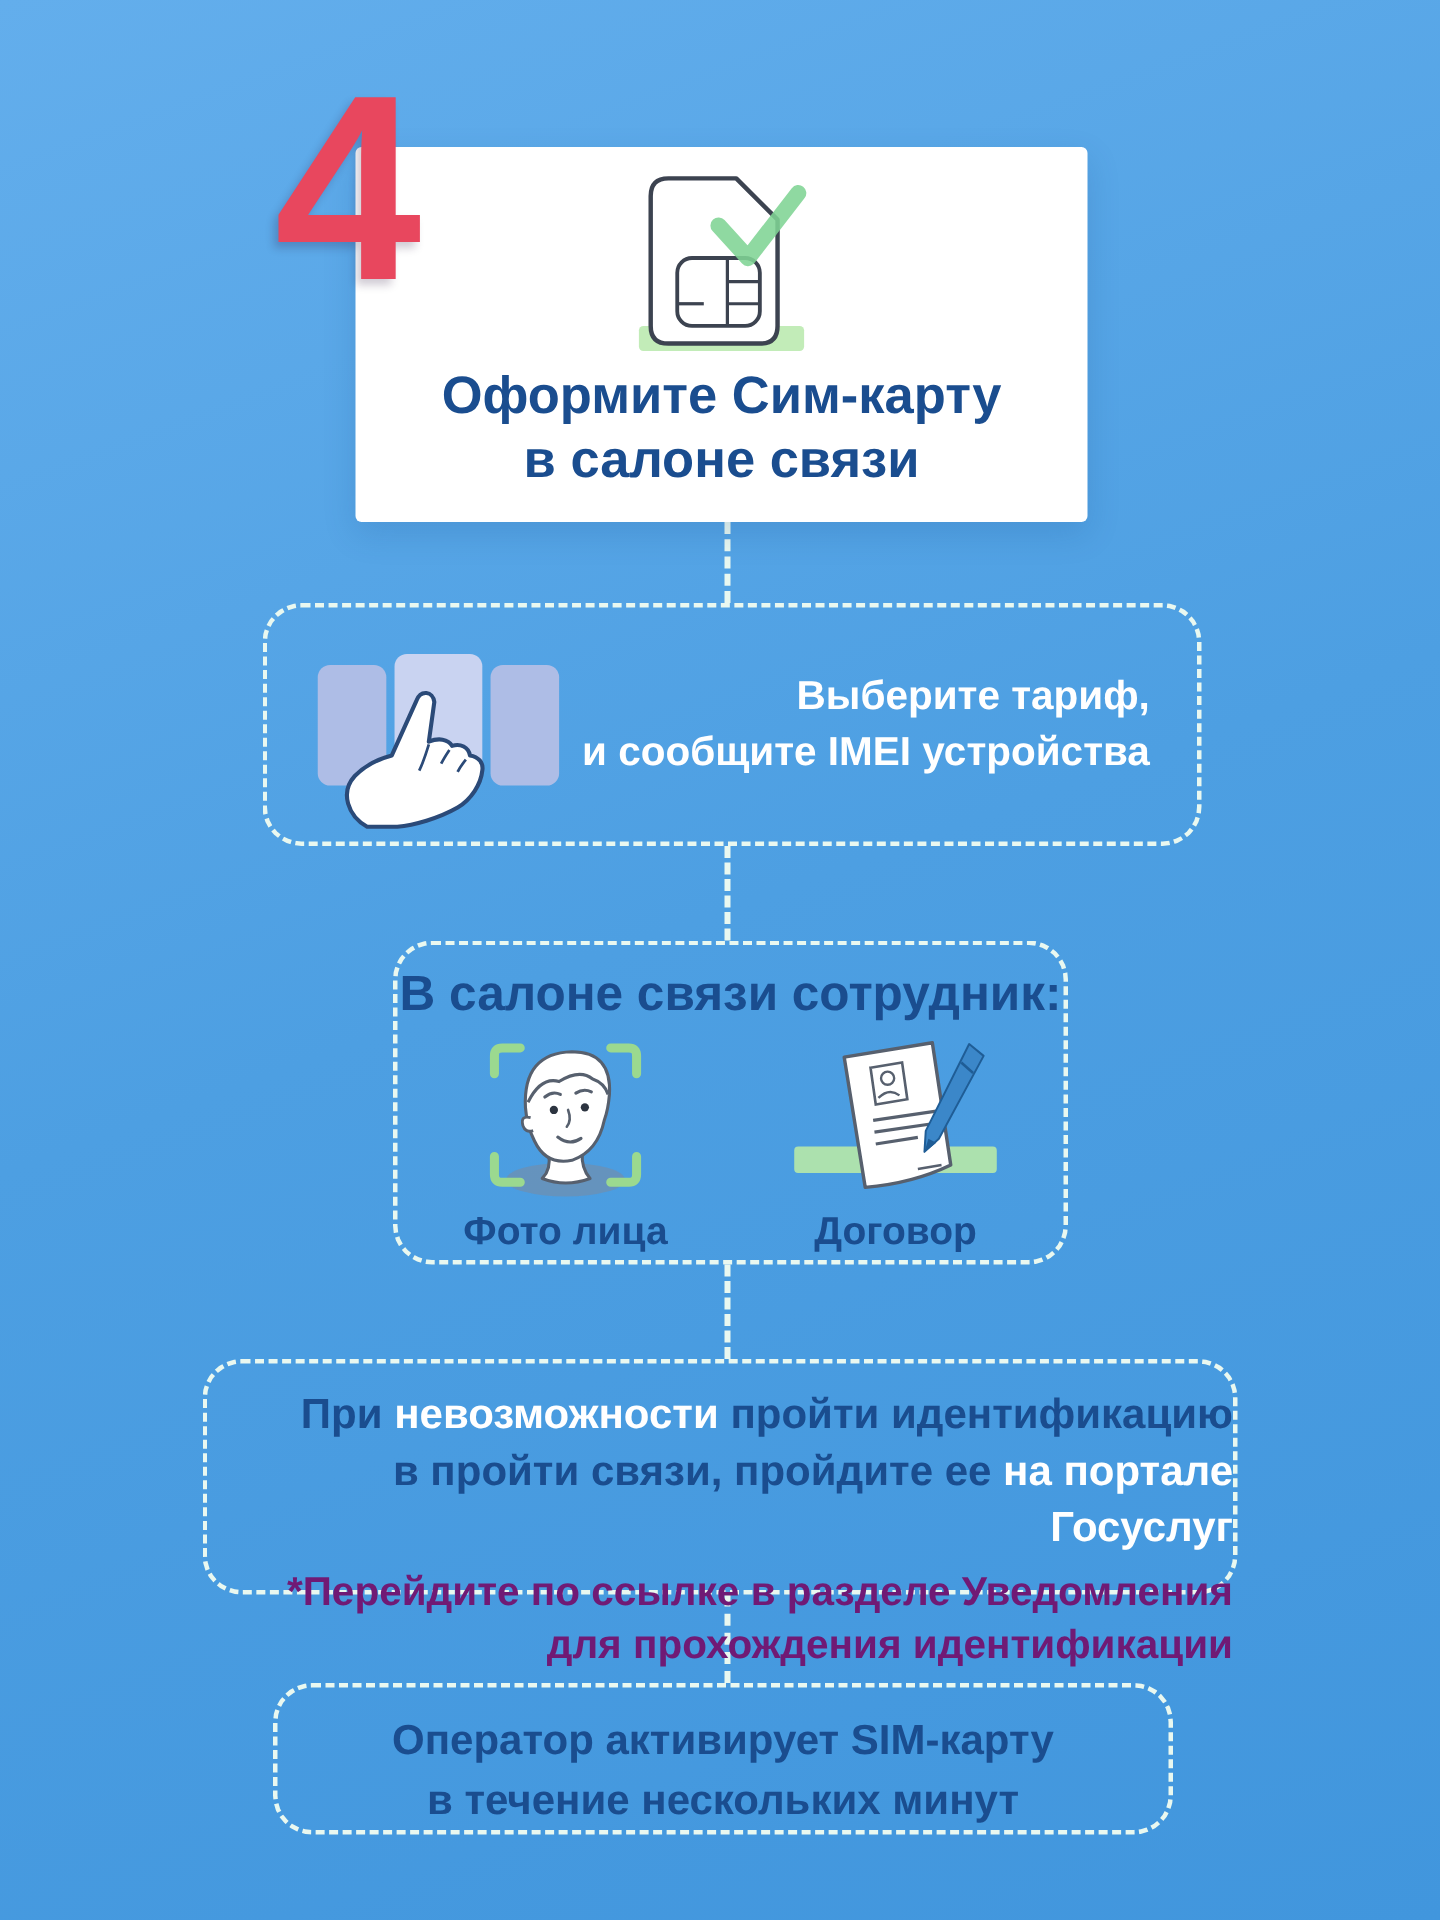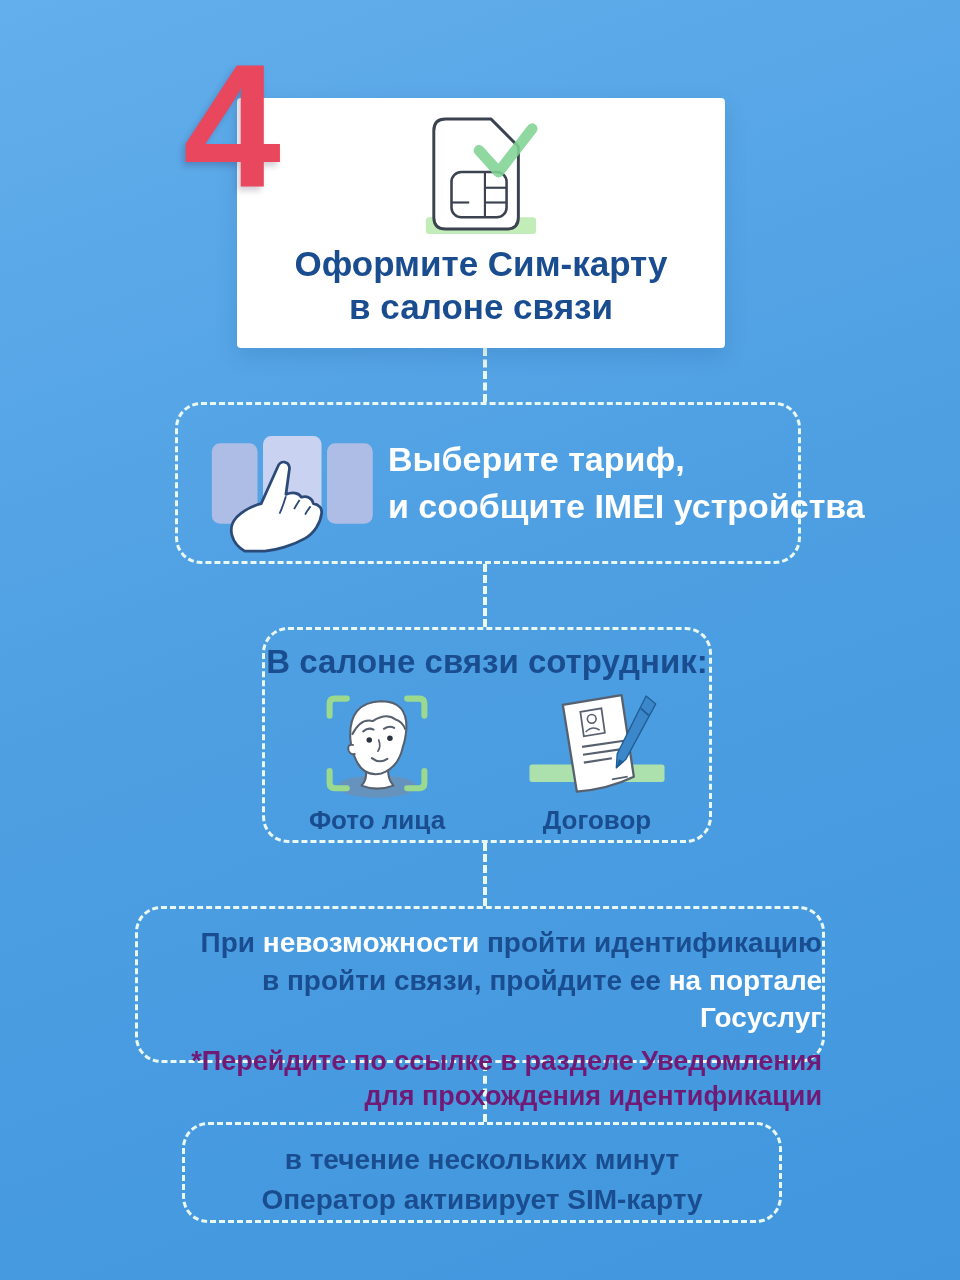--- a/index.html
+++ b/index.html
@@ -25,22 +25,22 @@
   #c2{top:564px;height:63px}
   #c3{top:843px;height:63px}
   #c4{top:1063px;height:59px}
   .dash-box{
     position:absolute;border:3px dashed #e9f8f0;border-radius:26px;box-sizing:border-box;
   }
   #box-tariff{left:175px;top:402px;width:626px;height:162px;}
   .b1-icon{position:absolute;left:28px;top:20px;}
   .b1-text{
     position:absolute;left:210px;top:50%;transform:translateY(-50%);
-    color:#ffffff;font-weight:700;font-size:34px;line-height:1.38;
-    text-align:left;white-space:nowrap;
+    color:#ffffff;font-weight:700;font-size:27px;line-height:1.38;
+    text-align:right;white-space:nowrap;
   }
   #box-salon{left:262px;top:627px;width:450px;height:216px;text-align:center;}
   .b2-title{margin-top:13px;font-size:33px;font-weight:700;color:#1a4d8f;}
   .b2-row{display:flex;justify-content:center;gap:56px;margin-top:8px;}
   .b2-item{width:164px;}
   .b2-item .icon-cell{height:114px;display:flex;align-items:center;justify-content:center;}
   .b2-label{font-size:26px;font-weight:700;color:#1a4d8f;margin-top:2px;}
   #box-gosuslugi{left:135px;top:906px;width:690px;height:157px;text-align:right;}
   .b3-main{font-size:28px;font-weight:700;line-height:1.34;margin-top:15px;}
   .t-navy{color:#1a4d8f;}
@@ -151,16 +151,16 @@
     <div><span class="t-navy">в пройти связи, пройдите ее </span><span class="t-white">на портале Госуслуг</span></div>
   </div>
   <div class="b3-note">
     <div>*Перейдите по ссылке в разделе Уведомления</div>
     <div>для прохождения идентификации</div>
   </div>
 </div>
 
 <div class="dash-box" id="box-activation">
   <div class="b4-text">
+    <div>Оператор активирует SIM-карту</div>
     <div>в течение нескольких минут</div>
-    <div>Оператор активирует SIM-карту</div>
   </div>
 </div>
 
 </body></html>

